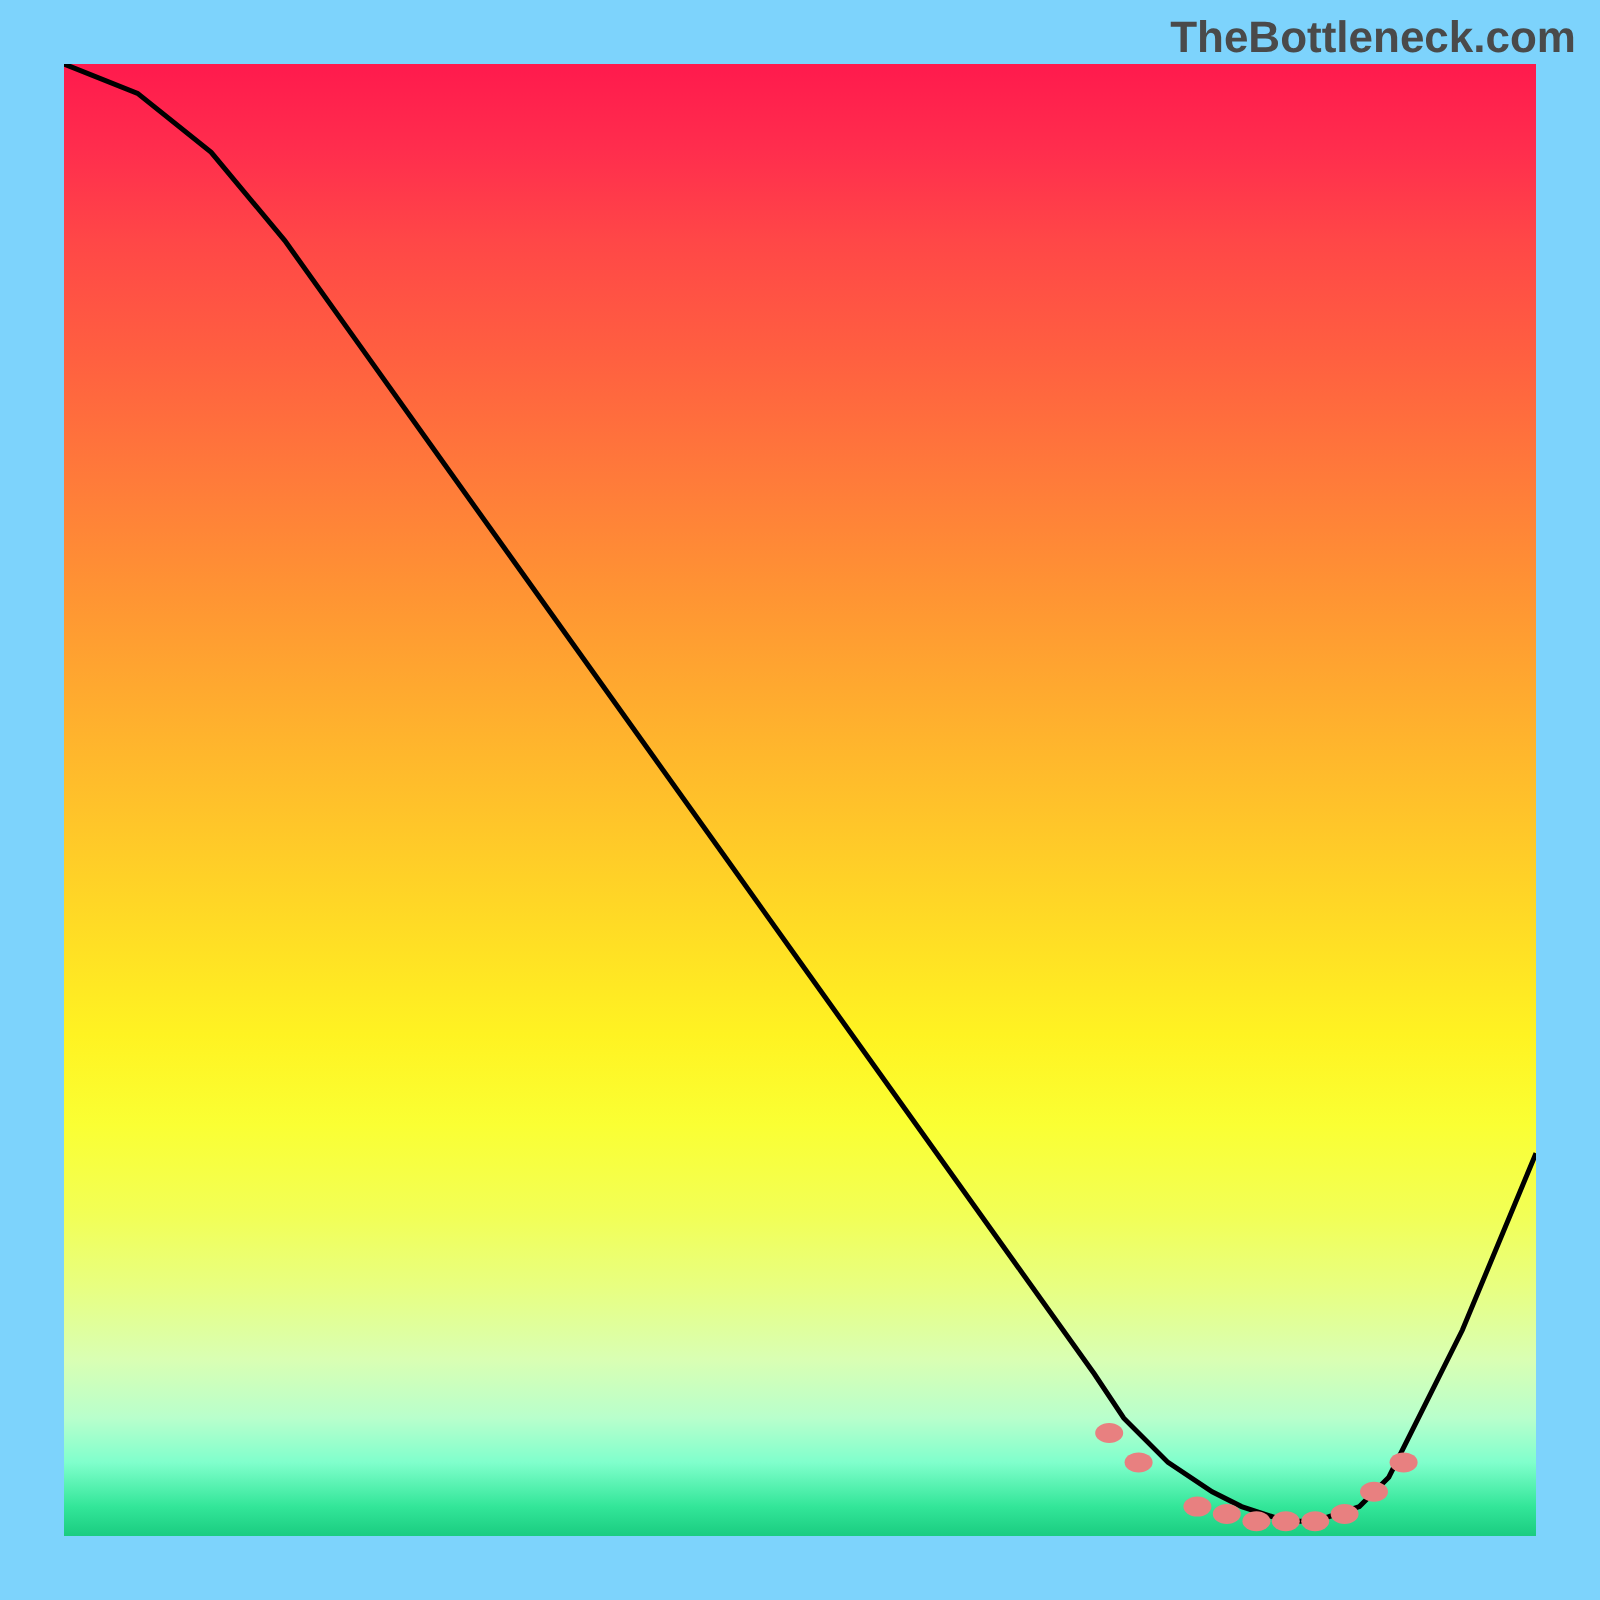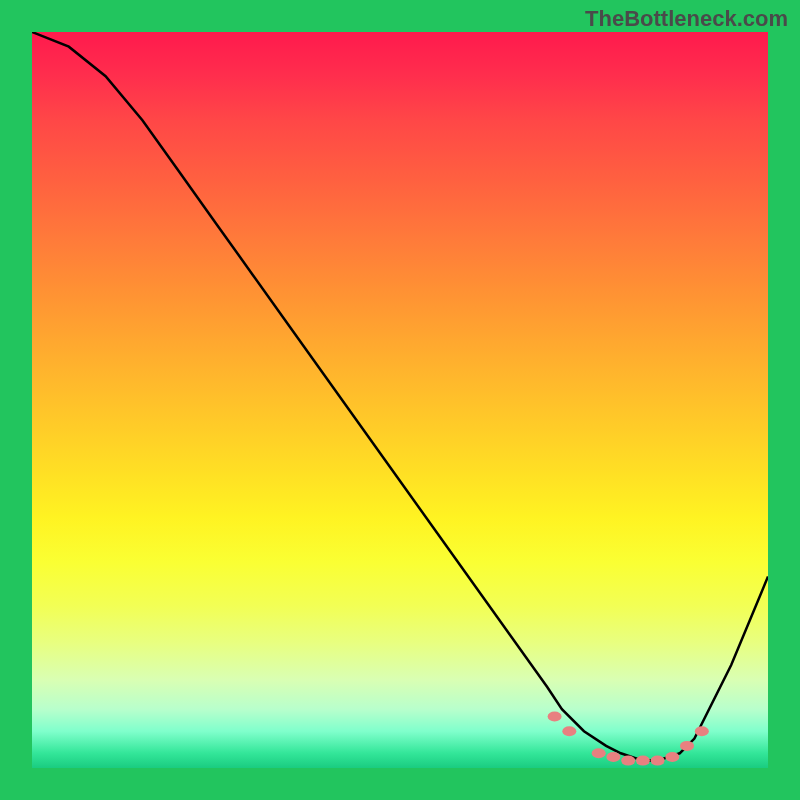--- a/index.html
+++ b/index.html
@@ -8,21 +8,21 @@
     background: #000;
     width: 800px;
     height: 800px;
     position: relative;
     font-family: Arial, sans-serif;
   }
   .container {
     width: 800px;
     height: 800px;
     position: relative;
-    background: #22c55e;
+    background: #7dd3fc;
   }
   .watermark {
     position: absolute;
     top: 6px;
     right: 12px;
     color: #4a4a4a;
     font-size: 22px;
     font-weight: bold;
     z-index: 10;
   }

